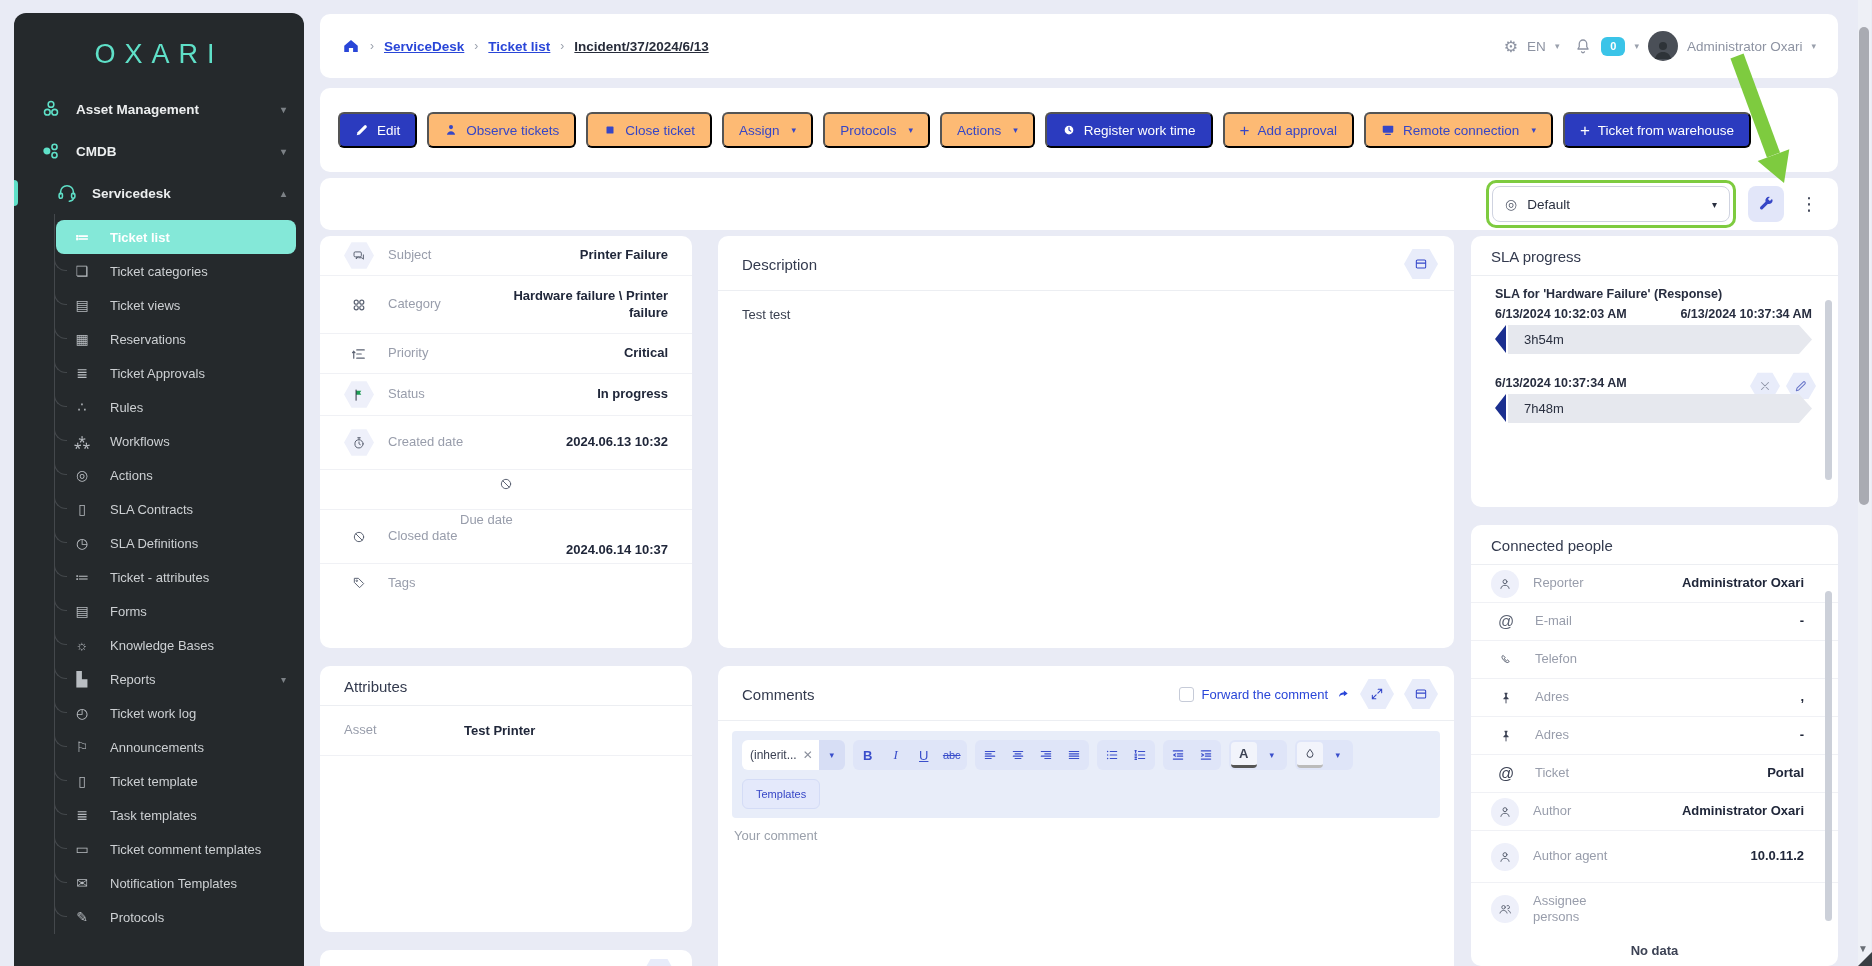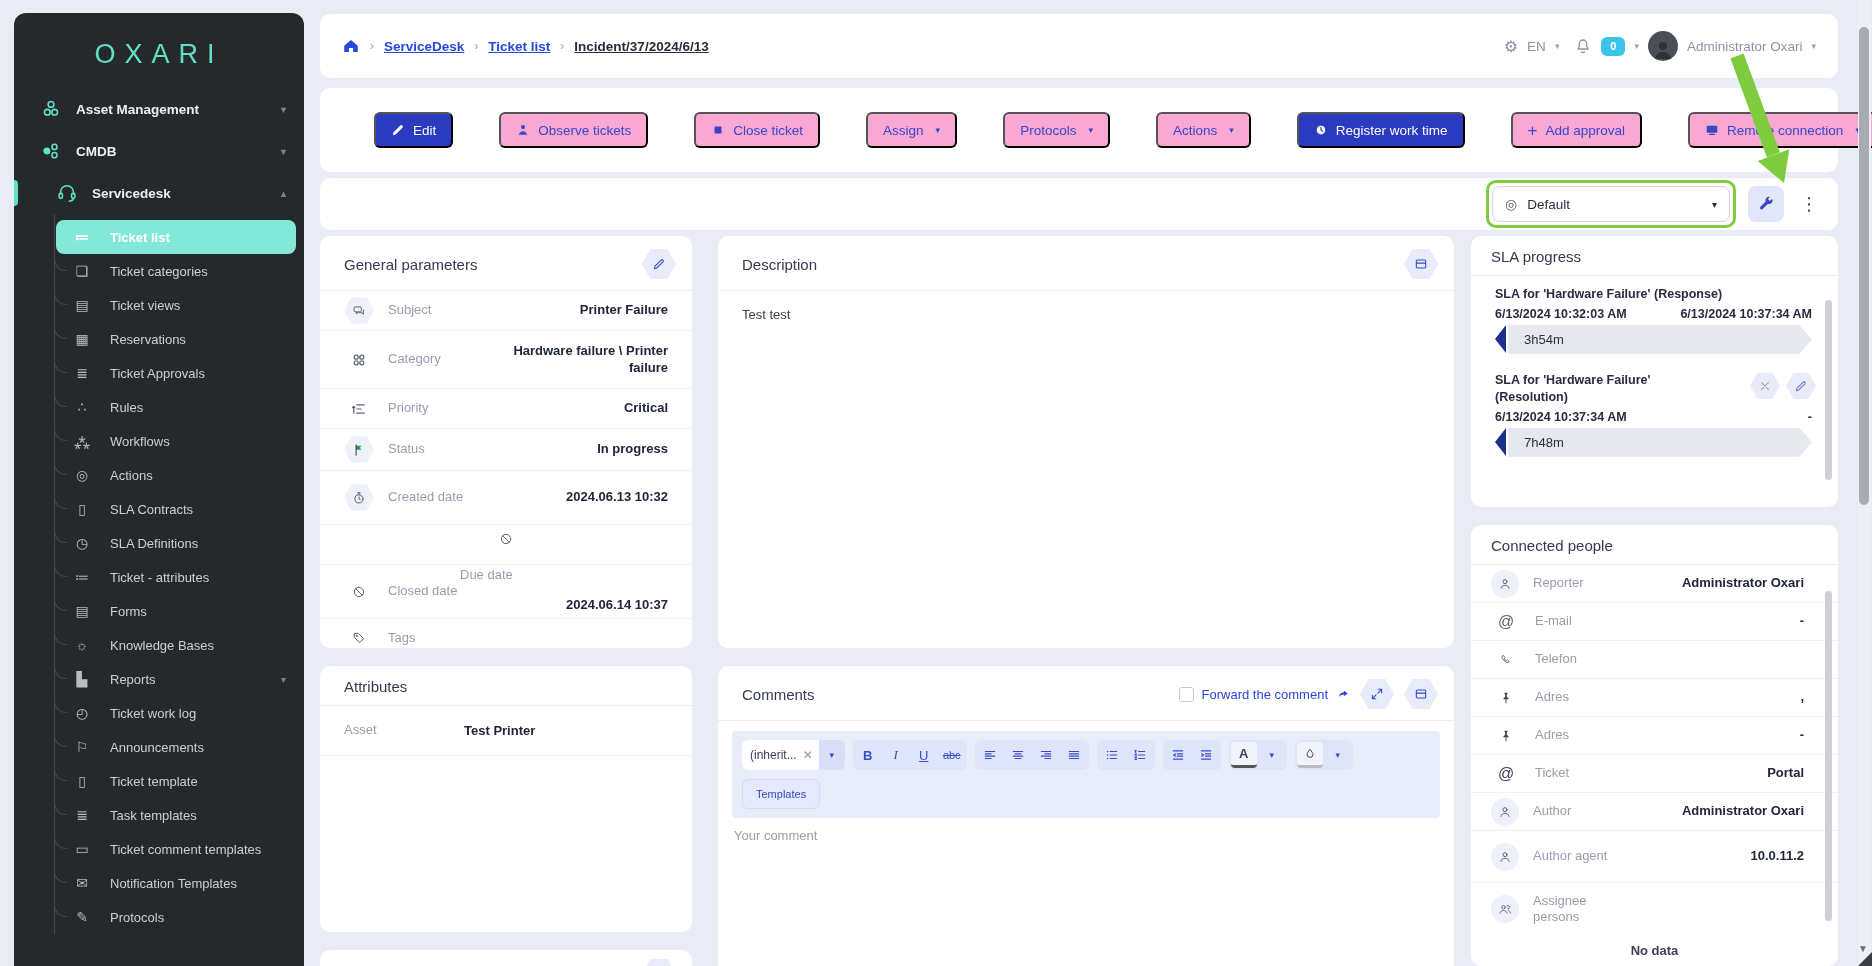--- a/index.html
+++ b/index.html
@@ -38,23 +38,23 @@
   .crumb-current { color:#272c3a; font-weight:700; text-decoration:underline; cursor:pointer; }
   .crumb-sep { color:#9aa0ac; font-size:12px; }
   .userbar { display:flex; align-items:center; gap:9px; color:#8d93a2; font-size:13.5px; }
   .gear { font-size:16px; cursor:pointer; }
   .caret-sm { font-size:9px; color:#9aa0ac; cursor:pointer; }
   .badge { background:#3ac4e8; color:#fff; border-radius:6px; min-width:24px; height:19px; display:flex; align-items:center; justify-content:center; font-size:11px; font-weight:700; cursor:pointer; }
   .avatar { width:30px; height:30px; border-radius:50%; background:#4a4f57; display:flex; align-items:flex-end; justify-content:center; overflow:hidden; cursor:pointer; }
 
   
   .btnrow { display:flex; align-items:center; gap:10px; padding:0 0 0 18px; height:100%; }
-  .btn { display:flex; align-items:center; gap:8px; height:36px; padding:0 15px; border-radius:6px; font-size:13.5px; font-weight:500; cursor:pointer; white-space:nowrap;margin-left:36px; }
+  .btn { display:flex; align-items:center; gap:8px; height:36px; padding:0 15px; border-radius:6px; font-size:13.5px; font-weight:500; cursor:pointer; white-space:nowrap; }
   .btn.solid { background:#2b3bbf; color:#ffffff; }
-  .btn.light { background:#f9a8d4; color:#3646c6; }
+  .btn.light { background:#fdba74; color:#3646c6; }
   .btn .bcaret { font-size:9px; margin-left:4px; }
   .plus { font-size:17px; font-weight:400; line-height:1; }
 
   
   .viewbar { display:flex; align-items:center; justify-content:flex-end; height:100%; padding-right:16px; gap:12px; }
   .green-wrap { border:3px solid #7ecb3f; border-radius:10px; padding:3px; }
   .view-select { width:238px; height:36px; background:#fff; border:1px solid #cfd3e0; border-radius:8px; display:flex; align-items:center; gap:10px; padding:0 12px; font-size:13.5px; color:#2a3040; cursor:pointer; }
   .view-select .eye { color:#5a6070; font-size:14px; }
   .view-select .vcaret { margin-left:auto; font-size:10px; color:#2a3040; }
   .sqbtn { width:36px; height:36px; background:#e2e6f9; border-radius:8px; display:flex; align-items:center; justify-content:center; color:#3646c6; cursor:pointer; }
@@ -386,28 +386,20 @@
       <div class="sqbtn">
         <svg class="ic" viewBox="0 0 24 24">
             <path d="M20.8 7a4.9 4.9 0 0 1-6.4 4.9l-6.8 6.8a2.1 2.1 0 0 1-3-3l6.8-6.8A4.9 4.9 0 0 1 17.2 2.6l-2.7 2.7 2.7 2.7 2.7-2.7c.5.8.9 1.1.9 1.7z" fill="currentColor"></path>
           </svg>
       </div>
       <span class="kebab">⋮</span>
     </div>
   </div>
 
   <div class="card" style="left:320px; top:236px; width:372px; height:412px;">
-    <div class="card-title-row">
-      <span class="card-title">General parameters</span>
-      <span class="hexbtn">
-        <svg class="ic14" viewBox="0 0 24 24" fill="none" stroke="currentColor" stroke-width="1.8" stroke-linejoin="round">
-            <path d="M4 20l1.2-4.2L15.8 5.2a2 2 0 0 1 2.8 0l.2.2a2 2 0 0 1 0 2.8L8.2 18.8 4 20z"></path>
-          </svg>
-      </span>
-    </div>
     <div class="prow" style="height:40px;">
       <span class="picon">
           <svg class="ic14" viewBox="0 0 24 24" fill="none" stroke="currentColor" stroke-width="1.7" stroke-linejoin="round">
             <rect x="3.5" y="5" width="12.5" height="8.5" rx="2"></rect>
             <path d="M8.5 13.5L7 17l4-3.5M19.5 9.5v8l-2.5-2.5h-6"></path>
           </svg>
         </span>
       <span class="plabel">Subject</span>
       <span class="pvalue">Printer Failure</span>
     </div>
@@ -650,21 +642,20 @@
           <svg class="ic14" viewBox="0 0 24 24" fill="none" stroke="currentColor" stroke-width="1.8" stroke-linecap="round">
               <path d="M6 6l12 12M18 6L6 18"></path>
             </svg>
         </span>
         <span class="hexbtn" style="width:30px; height:28px; color:#6a77c9;">
           <svg class="ic14" viewBox="0 0 24 24" fill="none" stroke="currentColor" stroke-width="1.8" stroke-linejoin="round">
               <path d="M4 20l1.2-4.2L15.8 5.2a2 2 0 0 1 2.8 0l.2.2a2 2 0 0 1 0 2.8L8.2 18.8 4 20z"></path>
             </svg>
         </span>
       </div>
-      <div class="sla-name">SLA for 'Hardware Failure' (Resolution)</div>
       <div class="sla-dates">
         <span>6/13/2024 10:37:34 AM</span>
         <span>-</span>
       </div>
       <div class="sla-barwrap">
         <span class="sla-arrow"></span>
         <span class="sla-bar">
             <span>7h48m</span>
           </span>
       </div>

